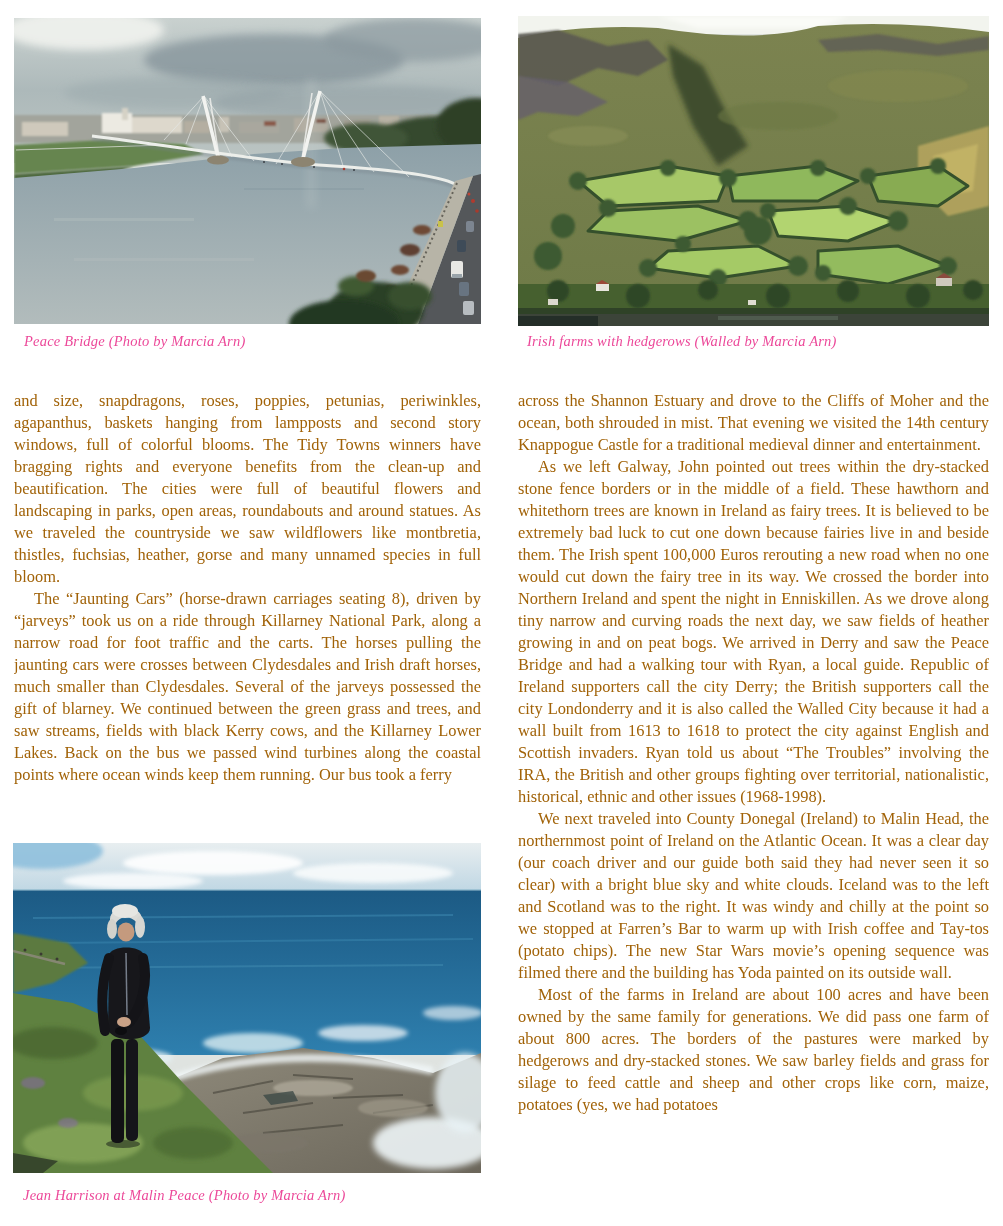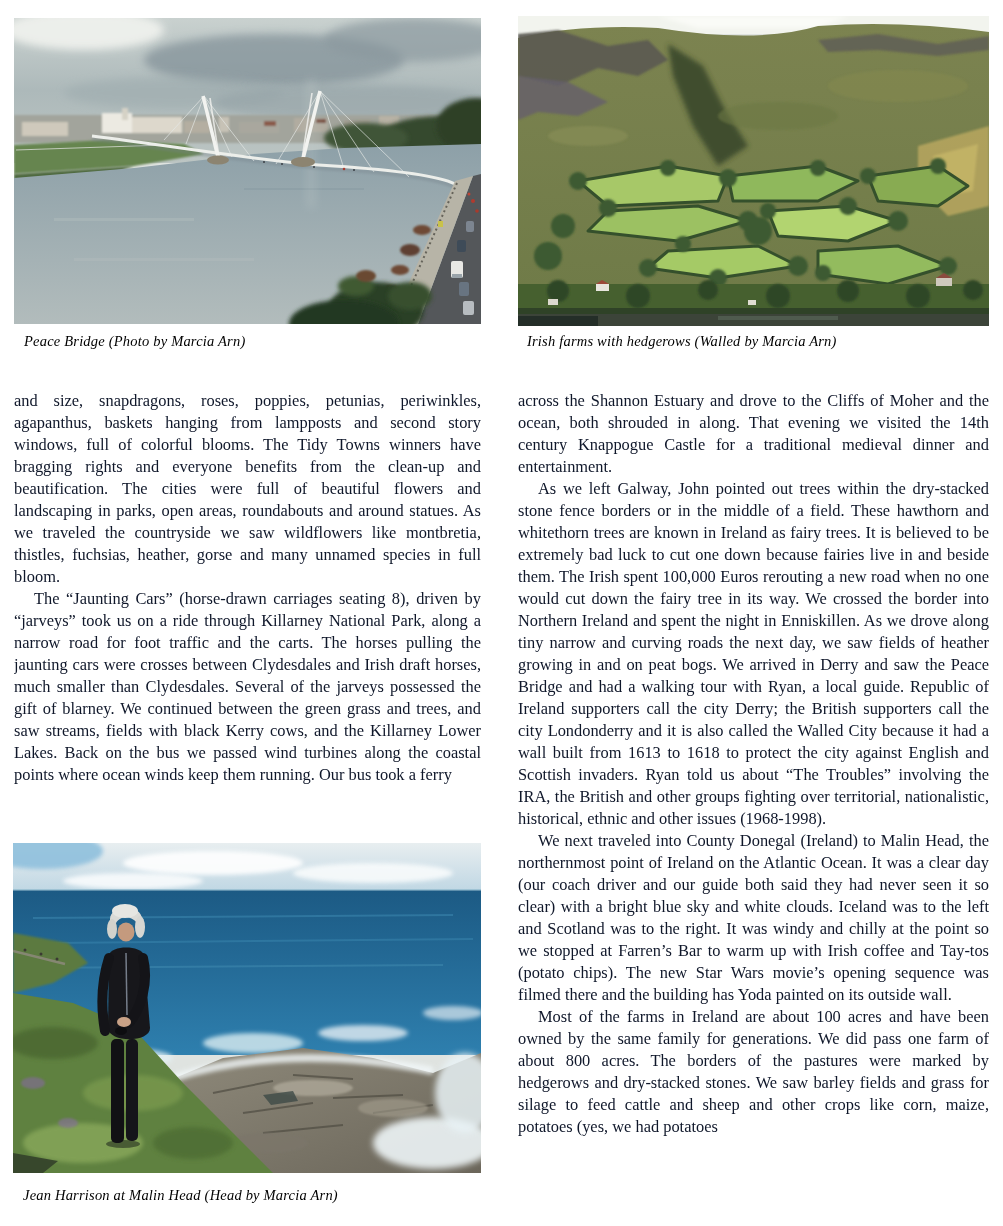--- a/index.html
+++ b/index.html
@@ -4,26 +4,26 @@
 <style>
   html,body{margin:0;padding:0;background:#ffffff;}
   .page{position:relative;width:1003px;height:1226px;background:#ffffff;
         font-family:"Liberation Serif",serif;overflow:hidden;}
   .photo{position:absolute;margin:0;padding:0;overflow:hidden;background:#dfe3e0;}
   .photo svg{display:block;}
   .photo-tl{left:14px;top:18px;width:467px;height:306px;}
   .photo-tr{left:518px;top:16px;width:471px;height:310px;}
   .photo-bl{left:13px;top:843px;width:468px;height:330px;}
   .caption{position:absolute;font-style:italic;font-size:14.5px;line-height:18px;
-           color:#000000;letter-spacing:.2px;white-space:nowrap;}
+           color:#ec4899;letter-spacing:.2px;white-space:nowrap;}
   .cap-tl{left:24px;top:332px;}
   .cap-tr{left:527px;top:332px;}
   .cap-bl{left:23px;top:1186px;}
   .col{position:absolute;text-align:justify;font-size:16.4px;line-height:22px;
-       color:#0f172a;overflow:hidden;hyphens:auto;}
+       color:#a16207;overflow:hidden;hyphens:auto;}
   .col p{margin:0;padding:0;}
   .col p.indent{text-indent:20px;}
   .col-left{left:14px;top:390px;width:467px;height:451px;}
   .col-right{left:518px;top:390px;width:471px;height:836px;}
 </style>
 </head>
 <body>
 
 <div class="page">
 
@@ -231,21 +231,21 @@
     </svg>
   </figure>
   <div class="caption cap-tr">Irish farms with hedgerows (Walled by Marcia Arn)</div>
 
   <div class="col col-left">
     <p class="noindent">and size, snapdragons, roses, poppies, petunias, periwinkles, agapanthus, baskets hanging from lampposts and second story windows, full of colorful blooms. The Tidy Towns winners have bragging rights and everyone benefits from the clean-up and beautification. The cities were full of beautiful flowers and landscaping in parks, open areas, roundabouts and around statues. As we traveled the countryside we saw wildflowers like montbretia, thistles, fuchsias, heather, gorse and many unnamed species in full bloom.</p>
     <p class="indent">The “Jaunting Cars” (horse-drawn carriages seating 8), driven by “jarveys” took us on a ride through Killarney National Park, along a narrow road for foot traffic and the carts. The horses pulling the jaunting cars were crosses between Clydesdales and Irish draft horses, much smaller than Clydesdales. Several of the jarveys possessed the gift of blarney. We continued between the green grass and trees, and saw streams, fields with black Kerry cows, and the Killarney Lower Lakes. Back on the bus we passed wind turbines along the coastal points where ocean winds keep them running. Our bus took a ferry</p>
   </div>
 
   <div class="col col-right">
-    <p class="noindent">across the Shannon Estuary and drove to the Cliffs of Moher and the ocean, both shrouded in along. That evening we visited the 14th century Knappogue Castle for a traditional medieval dinner and entertainment.</p>
+    <p class="noindent">across the Shannon Estuary and drove to the Cliffs of Moher and the ocean, both shrouded in mist. That evening we visited the 14th century Knappogue Castle for a traditional medieval dinner and entertainment.</p>
     <p class="indent">As we left Galway, John pointed out trees within the dry-stacked stone fence borders or in the middle of a field. These hawthorn and whitethorn trees are known in Ireland as fairy trees. It is believed to be extremely bad luck to cut one down because fairies live in and beside them. The Irish spent 100,000 Euros rerouting a new road when no one would cut down the fairy tree in its way. We crossed the border into Northern Ireland and spent the night in Enniskillen. As we drove along tiny narrow and curving roads the next day, we saw fields of heather growing in and on peat bogs. We arrived in Derry and saw the Peace Bridge and had a walking tour with Ryan, a local guide. Republic of Ireland supporters call the city Derry; the British supporters call the city Londonderry and it is also called the Walled City because it had a wall built from 1613 to 1618 to protect the city against English and Scottish invaders. Ryan told us about “The Troubles” involving the IRA, the British and other groups fighting over territorial, nationalistic, historical, ethnic and other issues (1968-1998).</p>
     <p class="indent">We next traveled into County Donegal (Ireland) to Malin Head, the northernmost point of Ireland on the Atlantic Ocean. It was a clear day (our coach driver and our guide both said they had never seen it so clear) with a bright blue sky and white clouds. Iceland was to the left and Scotland was to the right. It was windy and chilly at the point so we stopped at Farren’s Bar to warm up with Irish coffee and Tay-tos (potato chips). The new Star Wars movie’s opening sequence was filmed there and the building has Yoda painted on its outside wall.</p>
     <p class="indent">Most of the farms in Ireland are about 100 acres and have been owned by the same family for generations. We did pass one farm of about 800 acres. The borders of the pastures were marked by hedgerows and dry-stacked stones. We saw barley fields and grass for silage to feed cattle and sheep and other crops like corn, maize, potatoes (yes, we had potatoes</p>
   </div>
 
   <figure class="photo photo-bl">
     <svg viewBox="0 0 468 330" width="468" height="330">
       <defs>
         <linearGradient id="mh-sky" x1="0" y1="0" x2="0" y2="1">
           <stop offset="0" stop-color="#e8eef0"></stop>
@@ -327,15 +327,15 @@
         <ellipse cx="111" cy="179" rx="7" ry="5" fill="#c9a287"></ellipse>
         <ellipse cx="108" cy="188" rx="6" ry="4" fill="#0d0d10"></ellipse>
         <ellipse cx="113" cy="89" rx="8.5" ry="9.5" fill="#c49a7e"></ellipse>
         <path d="M97,76 C97,62 128,60 129,76 C132,86 126,92 124,80 C118,72 106,72 102,82 C100,92 96,86 97,76 Z" fill="#dadad6"></path>
         <ellipse cx="99" cy="86" rx="5" ry="10" fill="#d2d2cc"></ellipse>
         <ellipse cx="127" cy="84" rx="5" ry="11" fill="#d6d6d2"></ellipse>
         <ellipse cx="112" cy="68" rx="13" ry="7" fill="#e6e6e2"></ellipse>
       </g>
     </svg>
   </figure>
-  <div class="caption cap-bl">Jean Harrison at Malin Head (Head by Marcia Arn)</div>
+  <div class="caption cap-bl">Jean Harrison at Malin Peace (Photo by Marcia Arn)</div>
 
 </div>
 
 </body></html>

